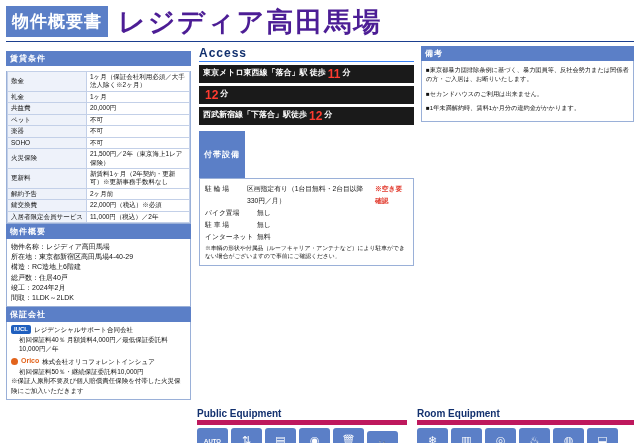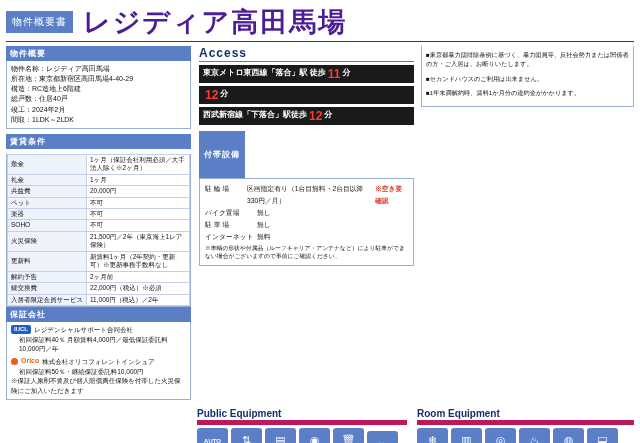--- a/index.html
+++ b/index.html
@@ -22,22 +22,22 @@
   
   .header {
     display: flex; align-items: center;
     height: 38px;
     border-bottom: 1px solid #1b3f8f;
     padding-bottom: 2px;
   }
   .doc-type {
     background: #5b7fc7;
     color: #fff;
-    font-size: 10px;
-    font-weight: normal;
+    font-size: 17px;
+    font-weight: bold;
     letter-spacing: 1px;
     padding: 4px 6px 4px 6px;
     margin-right: 10px;
     white-space: nowrap;
   }
   .bldg-name {
     font-size: 27px;
     font-weight: bold;
     letter-spacing: 2px;
     color: #4c1d95;
@@ -200,82 +200,82 @@
   <div class="header">
     <div class="doc-type">物件概要書</div>
     <div class="bldg-name">レジディア高田馬場</div>
   </div>
 
   <div class="main">
 
     <div class="col-left">
 
       <div>
+        <div class="sec-title" style="margin-top:5px">賃貸条件</div>
+        <div class="fee-wrap">
+          <table class="fee">
+            <tbody>
+                <tr>
+              <td class="k">敷金</td>
+              <td>1ヶ月（保証会社利用必須／大手法人除く※2ヶ月）</td>
+            </tr>
+            <tr>
+              <td class="k">礼金</td>
+              <td>1ヶ月</td>
+            </tr>
+            <tr>
+              <td class="k">共益費</td>
+              <td>20,000円</td>
+            </tr>
+            <tr>
+              <td class="k">ペット</td>
+              <td>不可</td>
+            </tr>
+            <tr>
+              <td class="k">楽器</td>
+              <td>不可</td>
+            </tr>
+            <tr>
+              <td class="k">SOHO</td>
+              <td>不可</td>
+            </tr>
+            <tr>
+              <td class="k">火災保険</td>
+              <td>21,500円／2年（東京海上1レア保険）</td>
+            </tr>
+            <tr>
+              <td class="k">更新料</td>
+              <td>新賃料1ヶ月（2年契約・更新可）※更新事務手数料なし</td>
+            </tr>
+            <tr>
+              <td class="k">解約予告</td>
+              <td>2ヶ月前</td>
+            </tr>
+            <tr>
+              <td class="k">鍵交換費</td>
+              <td>22,000円（税込）※必須</td>
+            </tr>
+            <tr>
+              <td class="k">入居者限定会員サービス</td>
+              <td>11,000円（税込）／2年</td>
+            </tr>
+          </tbody>
+            </table>
+        </div>
+      </div>
+
+      <div>
         <div class="sec-title">物件概要</div>
         <div class="outline">
           <div>物件名称：レジディア高田馬場</div>
           <div>所在地：東京都新宿区高田馬場4-40-29</div>
           <div>構造：RC造地上6階建</div>
           <div>総戸数：住居40戸</div>
           <div>竣工：2024年2月</div>
           <div>間取：1LDK～2LDK</div>
-        </div>
-      </div>
-
-      <div>
-        <div class="sec-title" style="margin-top:5px">賃貸条件</div>
-        <div class="fee-wrap">
-          <table class="fee">
-            <tbody>
-                <tr>
-              <td class="k">敷金</td>
-              <td>1ヶ月（保証会社利用必須／大手法人除く※2ヶ月）</td>
-            </tr>
-            <tr>
-              <td class="k">礼金</td>
-              <td>1ヶ月</td>
-            </tr>
-            <tr>
-              <td class="k">共益費</td>
-              <td>20,000円</td>
-            </tr>
-            <tr>
-              <td class="k">ペット</td>
-              <td>不可</td>
-            </tr>
-            <tr>
-              <td class="k">楽器</td>
-              <td>不可</td>
-            </tr>
-            <tr>
-              <td class="k">SOHO</td>
-              <td>不可</td>
-            </tr>
-            <tr>
-              <td class="k">火災保険</td>
-              <td>21,500円／2年（東京海上1レア保険）</td>
-            </tr>
-            <tr>
-              <td class="k">更新料</td>
-              <td>新賃料1ヶ月（2年契約・更新可）※更新事務手数料なし</td>
-            </tr>
-            <tr>
-              <td class="k">解約予告</td>
-              <td>2ヶ月前</td>
-            </tr>
-            <tr>
-              <td class="k">鍵交換費</td>
-              <td>22,000円（税込）※必須</td>
-            </tr>
-            <tr>
-              <td class="k">入居者限定会員サービス</td>
-              <td>11,000円（税込）／2年</td>
-            </tr>
-          </tbody>
-            </table>
         </div>
       </div>
 
       <div class="guarantee">
         <div class="sec-title">保証会社</div>
         <div class="guarantee-body">
           <div class="g-row">
             <span class="g-logo-iucl">IUCL</span>
             <span>レジデンシャルサポート合同会社</span>
           </div>
@@ -331,20 +331,21 @@
             <div class="er">
               <span class="lab">インターネット</span>
               <span>無料</span>
             </div>
             <div class="foot-note">※車輌の形状や付属品（ルーフキャリア・アンテナなど）により駐車ができない場合がございますので事前にご確認ください。</div>
           </div>
         </div>
       </div>
 
       <div class="col-far">
+        <div class="sec-title">備考</div>
         <div class="remarks-body">
           <p>■東京都暴力団排除条例に基づく、暴力団員等、反社会勢力または関係者の方・ご入居は、お断りいたします。</p>
           <p>■セカンドハウスのご利用は出来ません。</p>
           <p>■1年未満解約時、賃料1か月分の違約金がかかります。</p>
         </div>
       </div>
     </div>
   </div>
 
   <div class="panels" style="margin-left:191px">

